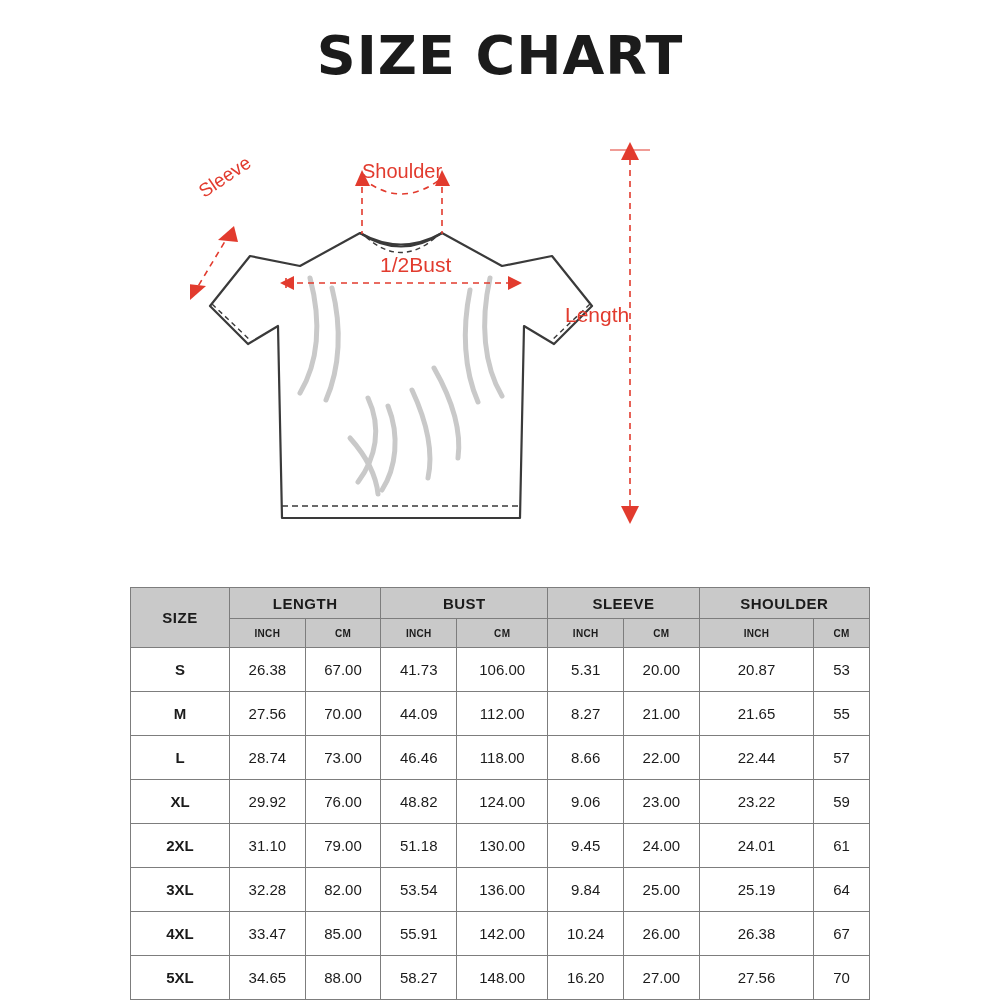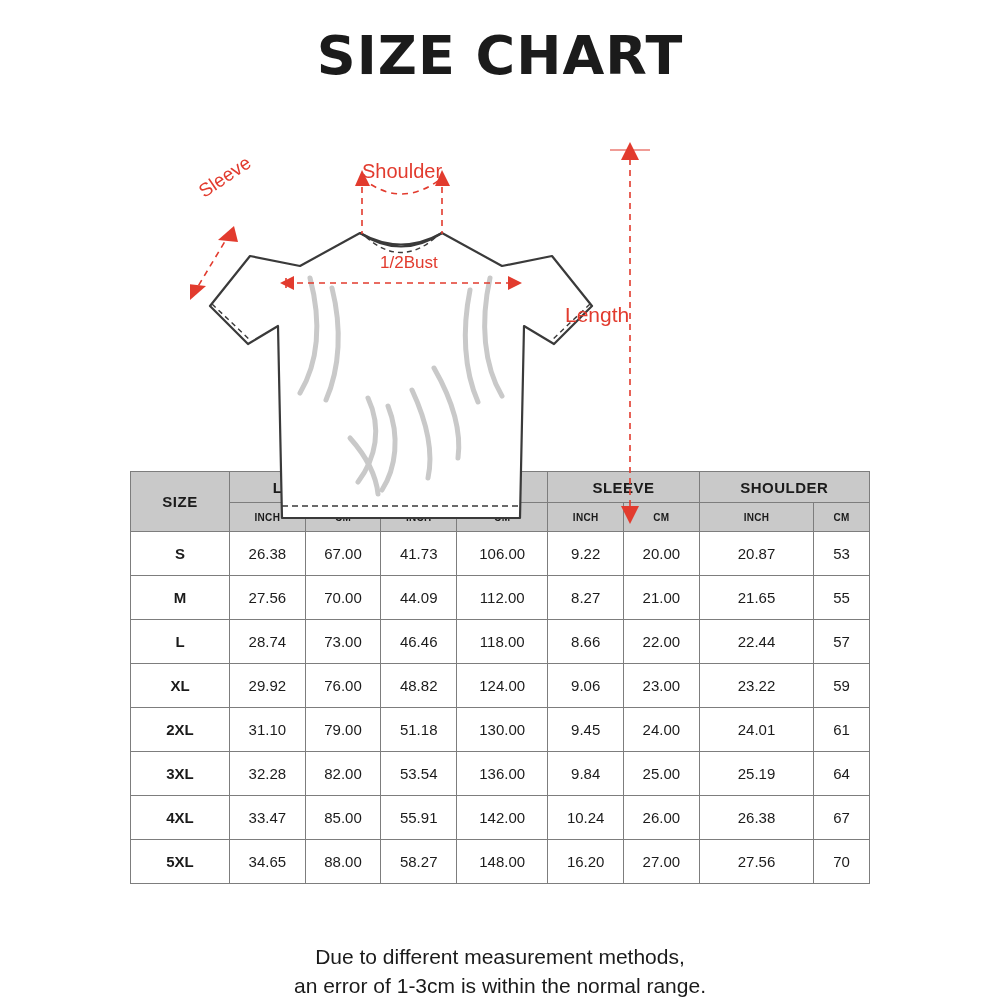--- a/index.html
+++ b/index.html
@@ -61,21 +61,21 @@
     font-size: 19px;
   }
   .lbl-shoulder {
     left: 172px;
     top: 22px;
     font-size: 20px;
   }
   .lbl-bust {
     left: 190px;
     top: 115px;
-    font-size: 17px;
+    font-size: 21px;
   }
   .lbl-length {
     left: 375px;
     top: 165px;
     font-size: 21px;
   }
 
   
   .size-table {
     border-collapse: collapse;
@@ -210,21 +210,21 @@
         <th>CM</th>
       </tr>
     </thead>
     <tbody>
       <tr>
         <td class="size-cell">S</td>
         <td>26.38</td>
         <td>67.00</td>
         <td>41.73</td>
         <td>106.00</td>
-        <td>9.22</td>
+        <td>5.31</td>
         <td>20.00</td>
         <td>20.87</td>
         <td>53</td>
       </tr>
       <tr>
         <td class="size-cell">M</td>
         <td>27.56</td>
         <td>70.00</td>
         <td>44.09</td>
         <td>112.00</td>
@@ -295,18 +295,14 @@
         <td>58.27</td>
         <td>148.00</td>
         <td>16.20</td>
         <td>27.00</td>
         <td>27.56</td>
         <td>70</td>
       </tr>
     </tbody>
   </table>
 
-  <div class="footnote">
-    <div>Due to different measurement methods,</div>
-    <div>an error of 1-3cm is within the normal range.</div>
-  </div>
 
 </div>
 
 </body></html>

